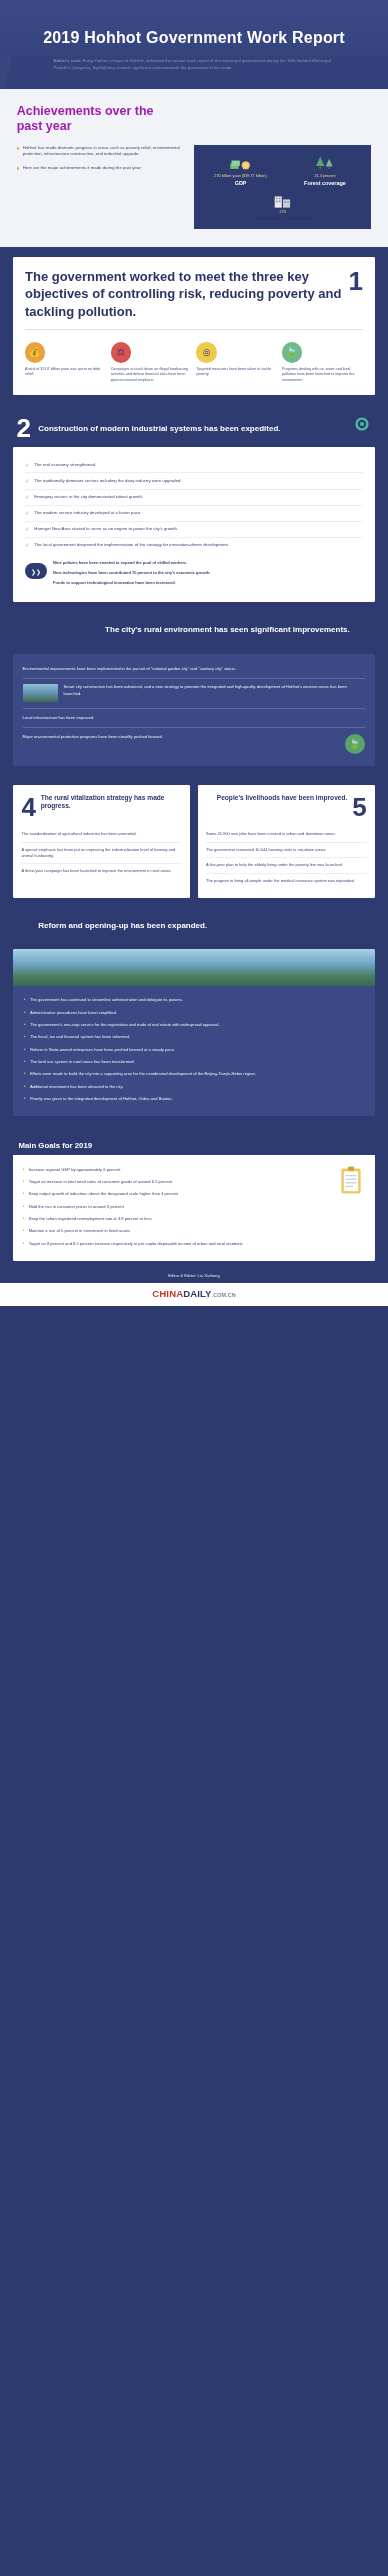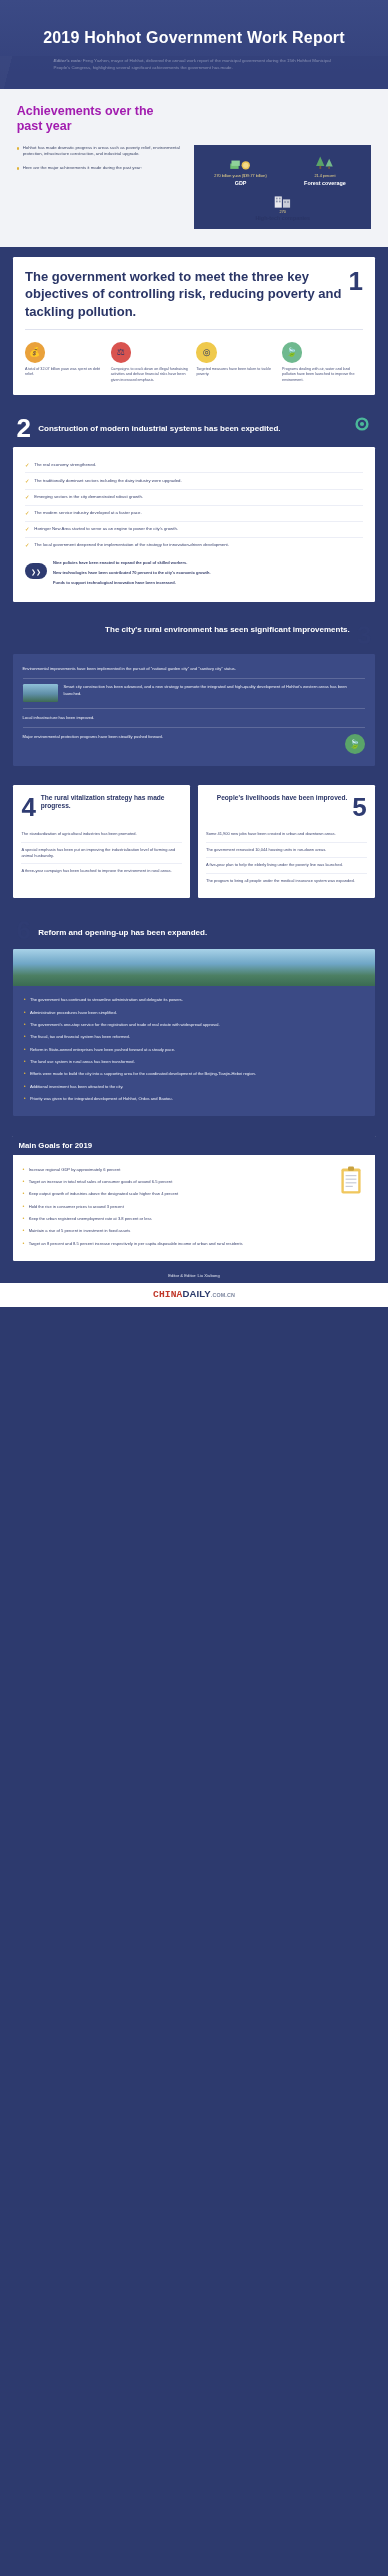--- a/index.html
+++ b/index.html
@@ -192,21 +192,21 @@
     list-style: none;
     font-size: 4px; line-height: 1.55; color: #3e4772;
     padding: 4.2px 0; border-bottom: 0.6px solid #eceef6;
   }
   .halfcard li:last-child { border-bottom: none; }
   .rightalign .halfhead { flex-direction: row-reverse; }
   .rightalign .halfhead h3 { text-align: right; }
 
   
   .sec6head { display: flex; align-items: flex-start; gap: 7.2px; padding: 0 3.6px 6px 3.6px; }
-  .sec6head h3 { font-size: 8px; font-weight: bold; line-height: 1.35; color: #fff; flex: 1; margin-top: 11px; }
+  .sec6head h3 { font-size: 8px; font-weight: bold; line-height: 1.35; color: #fff; flex: 1; margin-top: 4px; }
   .sec6 .card { background: #3b4a85; color: #fff; padding: 0; overflow: hidden; }
   .bannerimg {
     height: 37px;
     background: linear-gradient(180deg,#a8d2e8 0%,#6fa6c6 40%,#4c7f63 72%,#3a6b52 100%);
   }
   .sec6 ul { padding: 8.4px 10.8px 10.8px 10.8px; }
   .sec6 li {
     list-style: none; display: flex; gap: 4.2px;
     font-size: 4.1px; line-height: 1.55; color: #eef0f8;
     padding: 3px 0;
@@ -234,21 +234,21 @@
 
   
   .editor {
     text-align: center; font-size: 4.2px; color: #dfe2ee;
     padding: 6px 0 4.8px 0;
   }
   .brandbar {
     background: #ffffff; text-align: center; padding: 5.4px 0 6.6px 0;
   }
   .brand { font-size: 9.6px; font-weight: bold; letter-spacing: 0.1px; }
-  .brand .c { color: #c0392b; font-family: Liberation Mono, monospace; }
+  .brand .c { color: #c0392b; }
   .brand .d { color: #2b3a6b; }
   .brand .cn { color: #7c869f; font-size: 5.4px; }
 </style>
 </head>
 <body>
 
 <div class="page">
 
   <div class="header">
     <h1>2019 Hohhot Government Work Report</h1>

